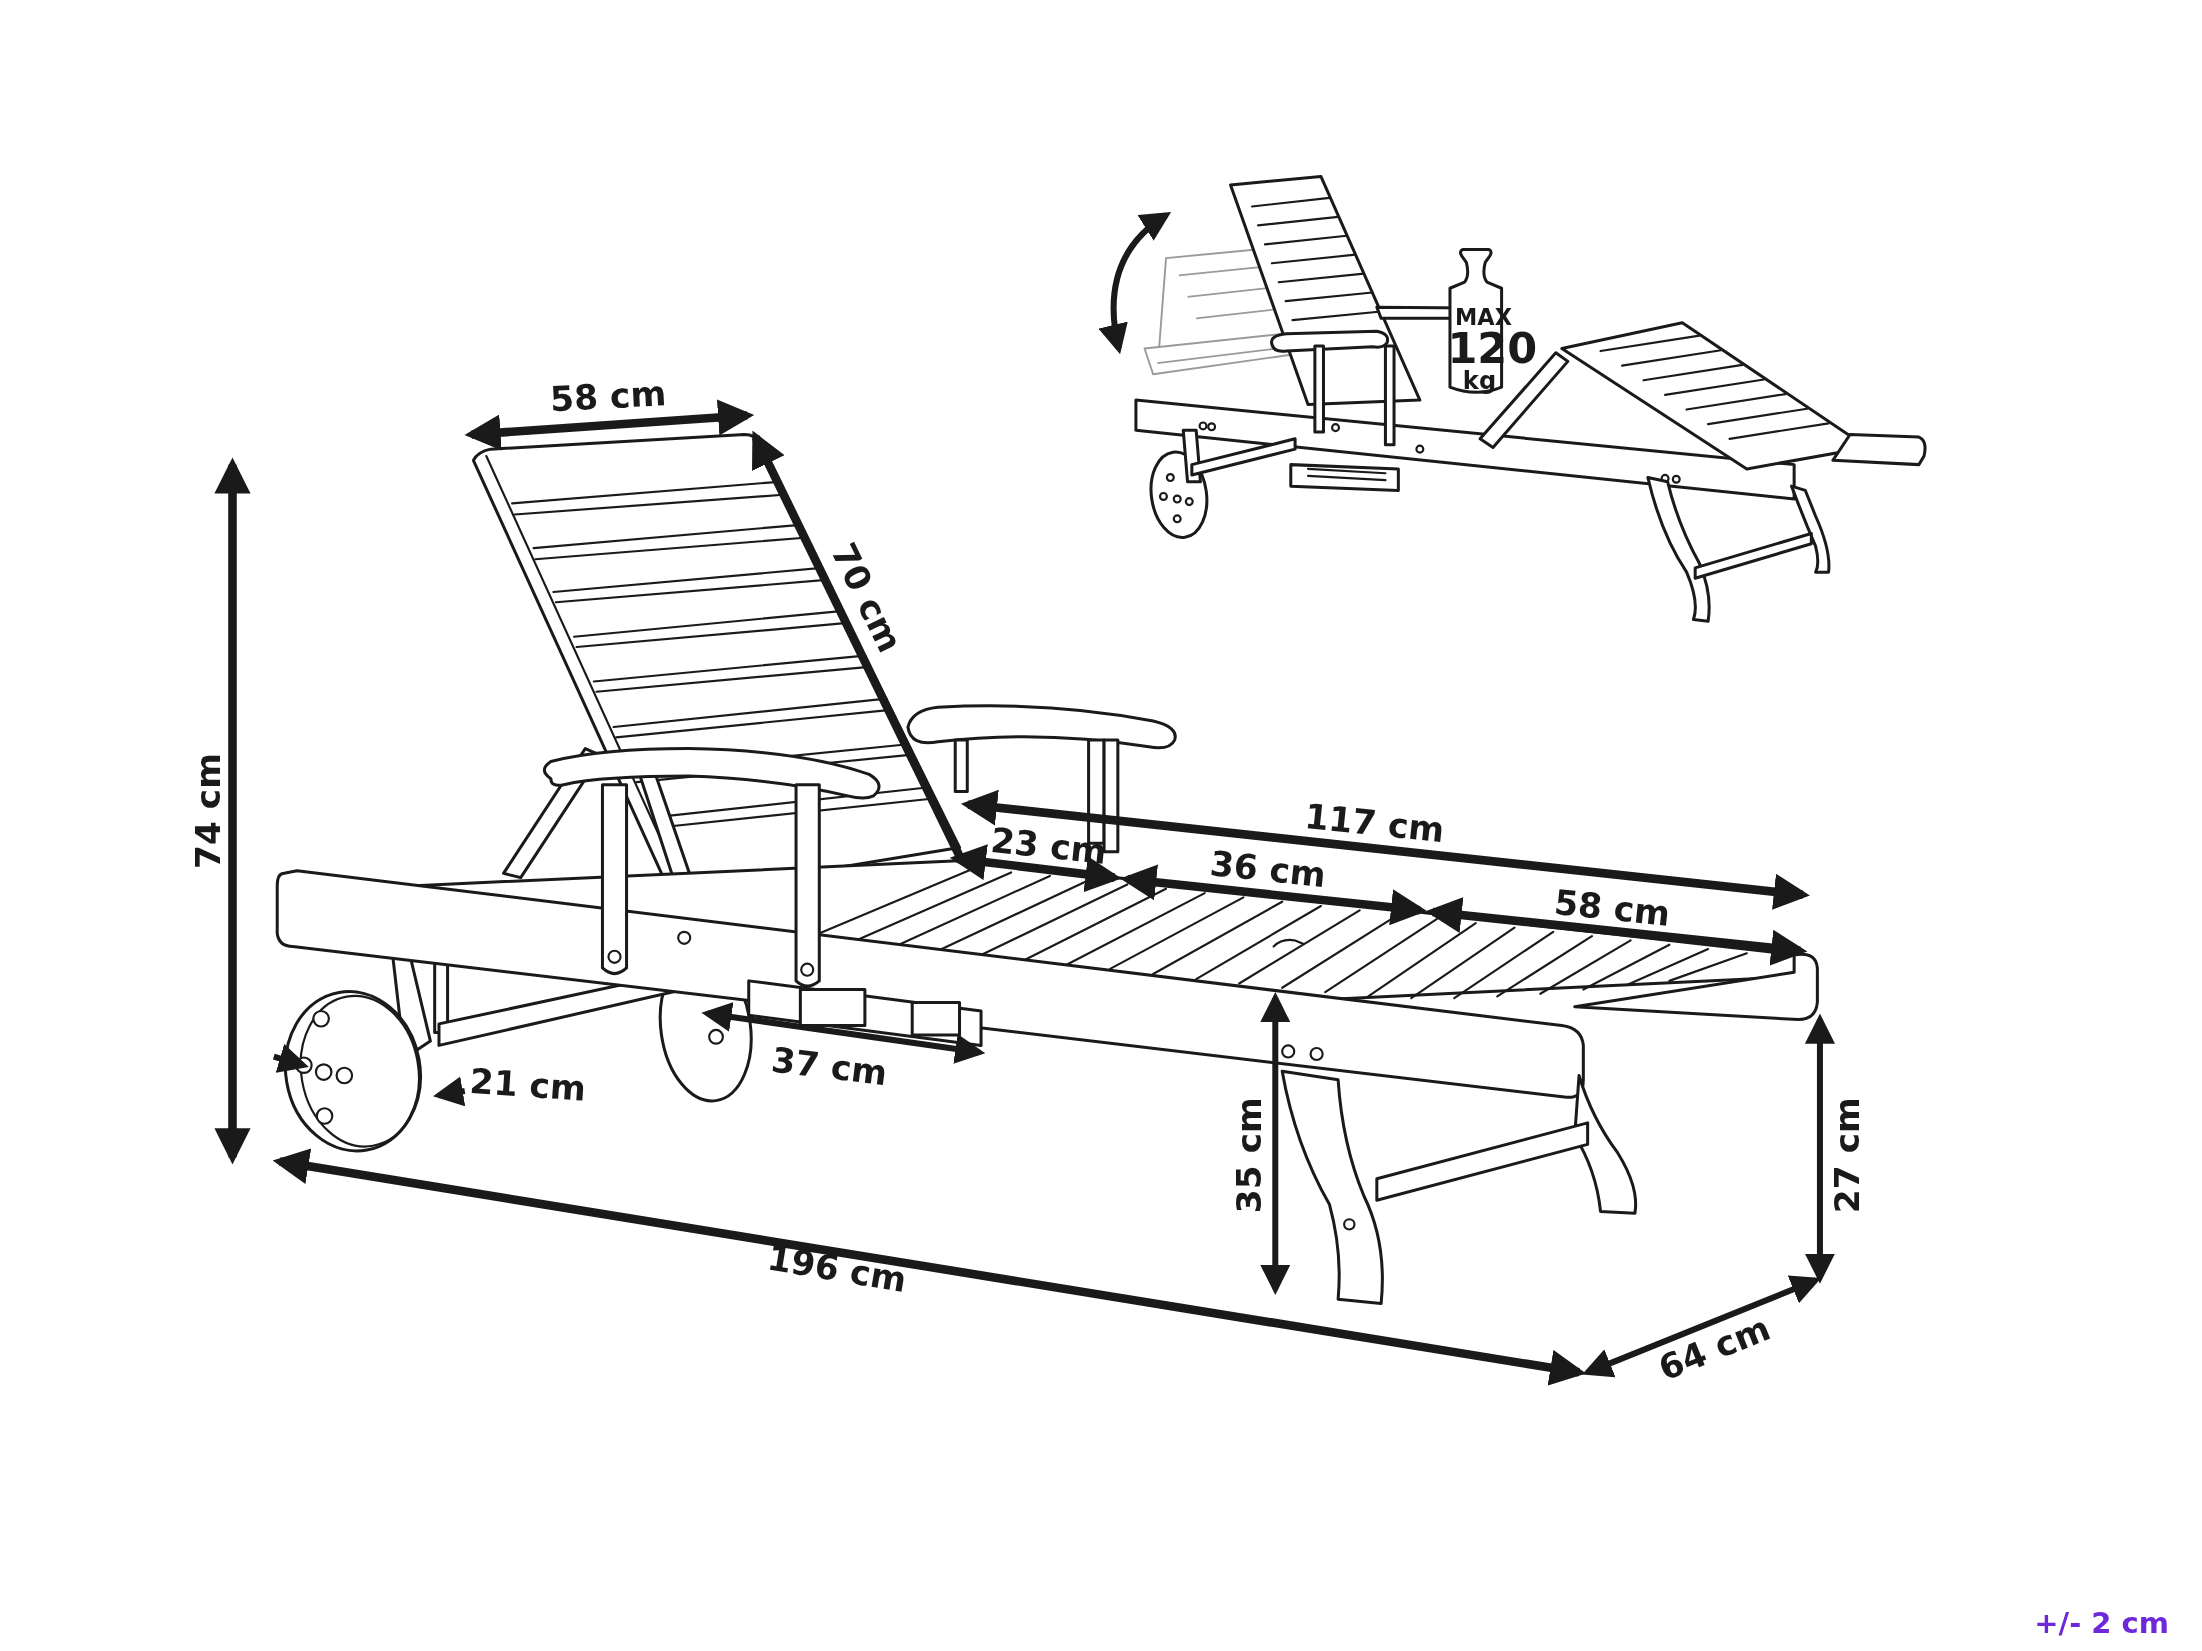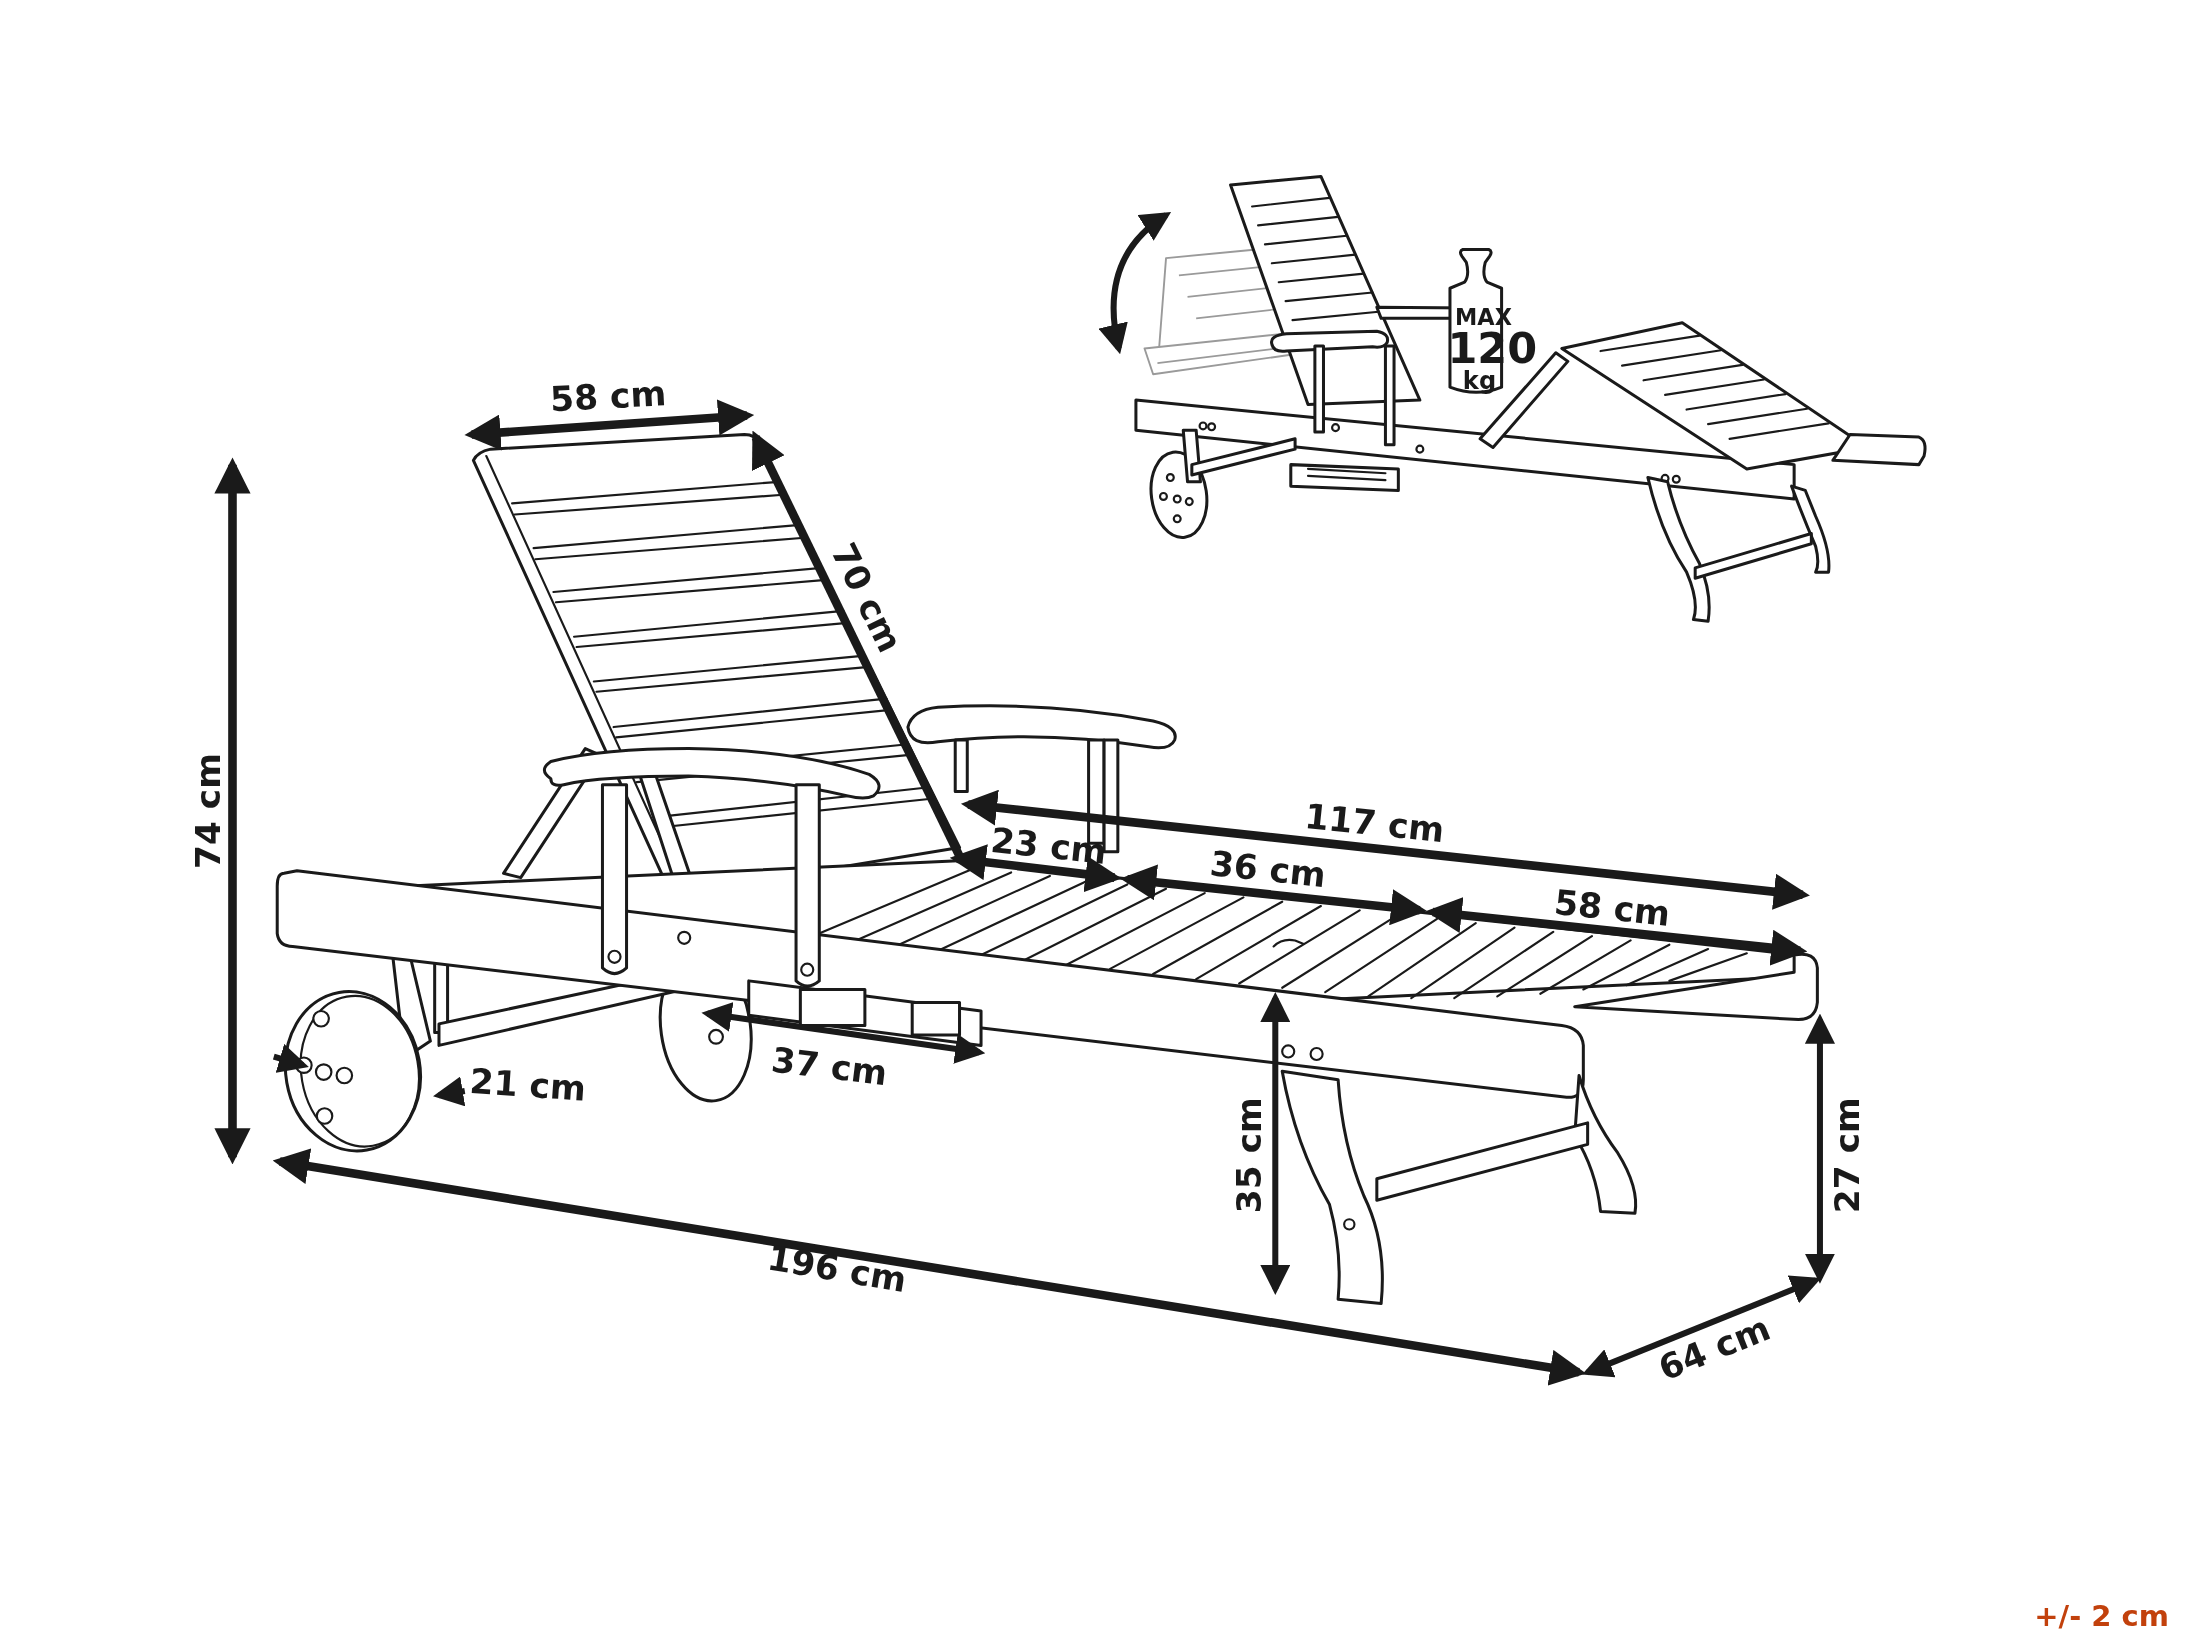--- a/index.html
+++ b/index.html
@@ -10,21 +10,21 @@
   .ghost { fill: #ffffff; stroke: #9a9a9a; stroke-width: 2.2; stroke-linejoin: round; }
   .ghost-open { fill: none; stroke: #9a9a9a; stroke-width: 2; }
   .dim { stroke: #1a1a1a; stroke-width: 10; fill: none; }
   .dim-thin { stroke: #1a1a1a; stroke-width: 7; fill: none; }
   .head { fill: #1a1a1a; }
   .lbl { font-family: "DejaVu Sans", sans-serif; font-weight: bold; font-size: 40px; fill: #1a1a1a; }
   .w-lbl1 { font-family: "DejaVu Sans", sans-serif; font-weight: bold; font-size: 26px; fill: #1a1a1a; }
   .w-lbl2 { font-family: "DejaVu Sans", sans-serif; font-weight: bold; font-size: 50px; fill: #1a1a1a; }
   .w-lbl3 { font-family: "DejaVu Sans", sans-serif; font-weight: bold; font-size: 28px; fill: #1a1a1a; }
   .hole { fill: #ffffff; stroke: #1a1a1a; stroke-width: 2.5; }
-  .tol { position: absolute; right: 34px; bottom: 19px; font-family: "DejaVu Sans", sans-serif; font-weight: bold; font-size: 29px; color: #c2410c; }
+  .tol { position: absolute; right: 34px; bottom: 12px; font-family: "DejaVu Sans", sans-serif; font-weight: bold; font-size: 29px; color: #6d28d9; }
 </style>
 </head>
 <body>
 
 <svg id="diagram" viewBox="0 0 2560 1920" xmlns="http://www.w3.org/2000/svg">
   <defs>
     <marker id="ah" viewBox="0 0 10 10" refX="8" refY="5" markerWidth="4.2" markerHeight="4.2" orient="auto-start-reverse">
       <path d="M0,0 L10,5 L0,10 Z" class="head"></path>
     </marker>
     <marker id="ah-s" viewBox="0 0 10 10" refX="8" refY="5" markerWidth="5" markerHeight="5" orient="auto-start-reverse">

